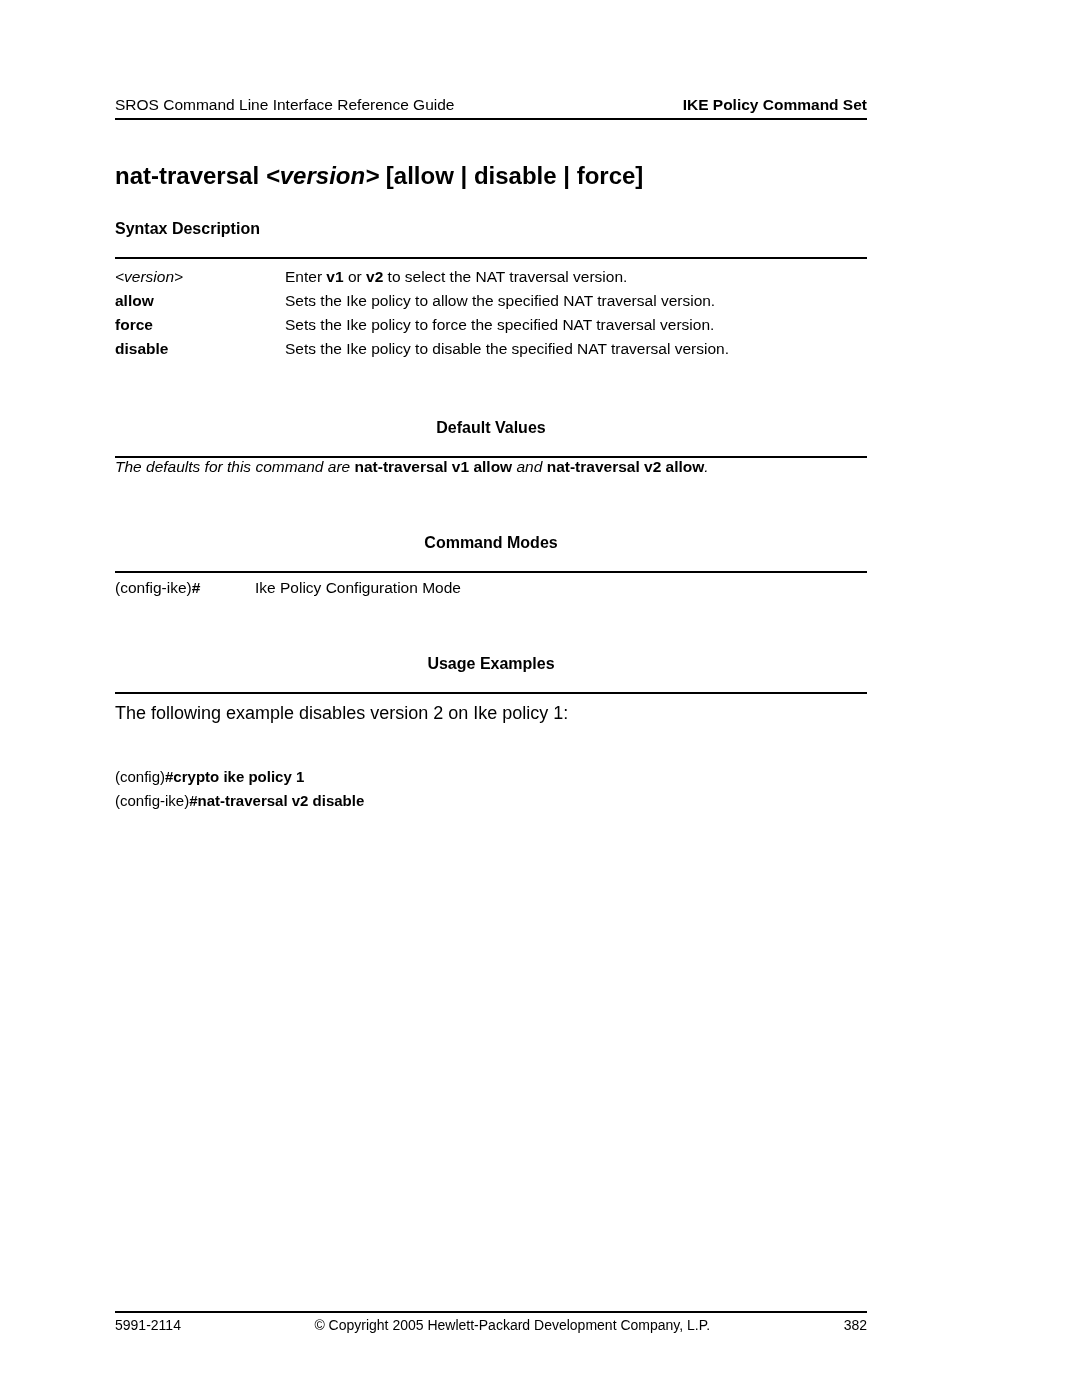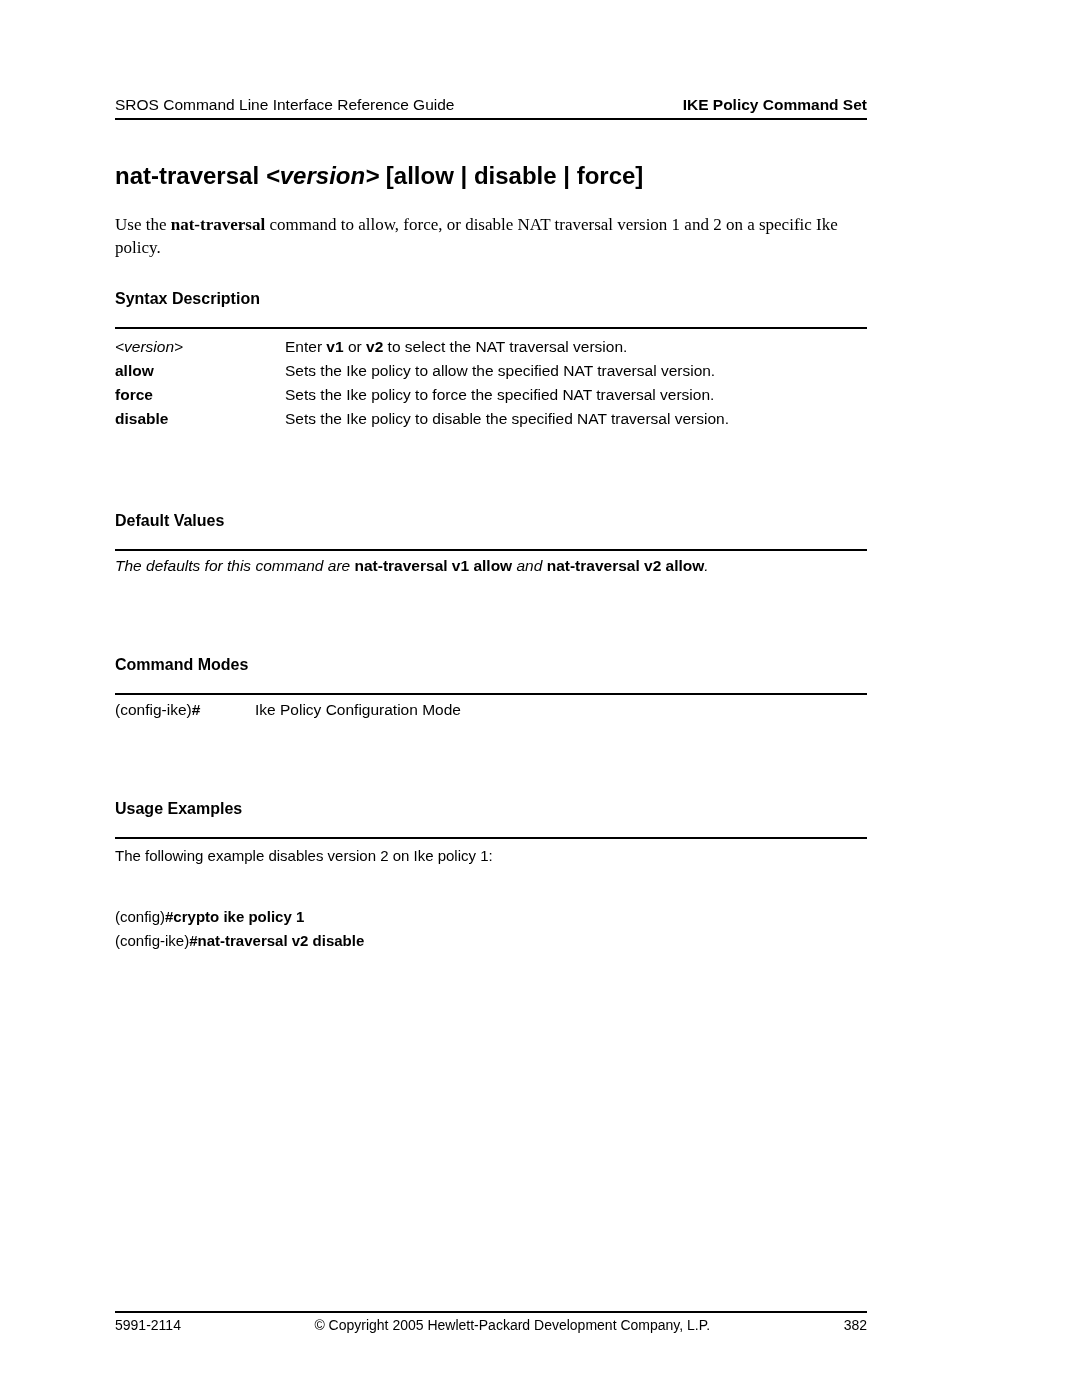--- a/index.html
+++ b/index.html
@@ -68,41 +68,40 @@
     font-style: italic;
   }
   .syntax-term.bold {
     font-weight: bold;
   }
   .syntax-desc {
     flex: 1;
   }
   .syntax-desc .b { font-weight: bold; }
   .default-text {
-    margin-top: 6px;
     font-size: 15.5px;
     font-style: italic;
   }
   .default-text .b { font-weight: bold; font-style: normal; }
   .default-text .iand { font-style: italic; }
   .modes-table {
     margin-top: 6px;
     font-size: 15.5px;
   }
   .modes-row {
     display: flex;
   }
   .modes-prompt {
     width: 140px;
     flex-shrink: 0;
   }
   .modes-prompt .b { font-weight: bold; }
   .usage-text {
     margin-top: 6px;
-    font-size: 15px;
+    font-size: 18px;
     line-height: 1.5;
   }
   .usage-cmd {
     margin-top: 38px;
     font-size: 15px;
     line-height: 1.6;
   }
   .usage-cmd .b { font-weight: bold; }
   .footer {
     position: absolute;
@@ -110,42 +109,40 @@
     right: 115px;
     bottom: 64px;
     border-top: 2px solid #000;
     padding-top: 4px;
     display: flex;
     justify-content: space-between;
     font-size: 14px;
     align-items: center;
   }
   .section-heading.big-gap {
-    margin-top: 81px;
+    margin-top: 58px;
+    text-align: center;
   }
 </style>
 </head>
 <body>
 
 <div class="page">
 
   <div class="header-bar">
     <span>SROS Command Line Interface Reference Guide</span>
     <span class="header-right">IKE Policy Command Set</span>
   </div>
 
   <div class="command-title">
     <span>nat-traversal</span>
     <span class="italic">&lt;version&gt;</span>
     <span>[allow | disable | force]</span>
   </div>
 
-  <div class="intro">
-    <span>Use the </span><span class="bold">nat-traversal</span><span> command to allow, force, or disable NAT traversal version 1 and 2 on a specific Ike policy.</span>
-  </div>
 
   <div class="section-heading">Syntax Description</div>
   <div class="syntax-table">
     <div class="syntax-row">
       <div class="syntax-term italic">&lt;version&gt;</div>
       <div class="syntax-desc">
         <span>Enter </span><span class="b">v1</span><span> or </span><span class="b">v2</span><span> to select the NAT traversal version.</span>
       </div>
     </div>
     <div class="syntax-row">

